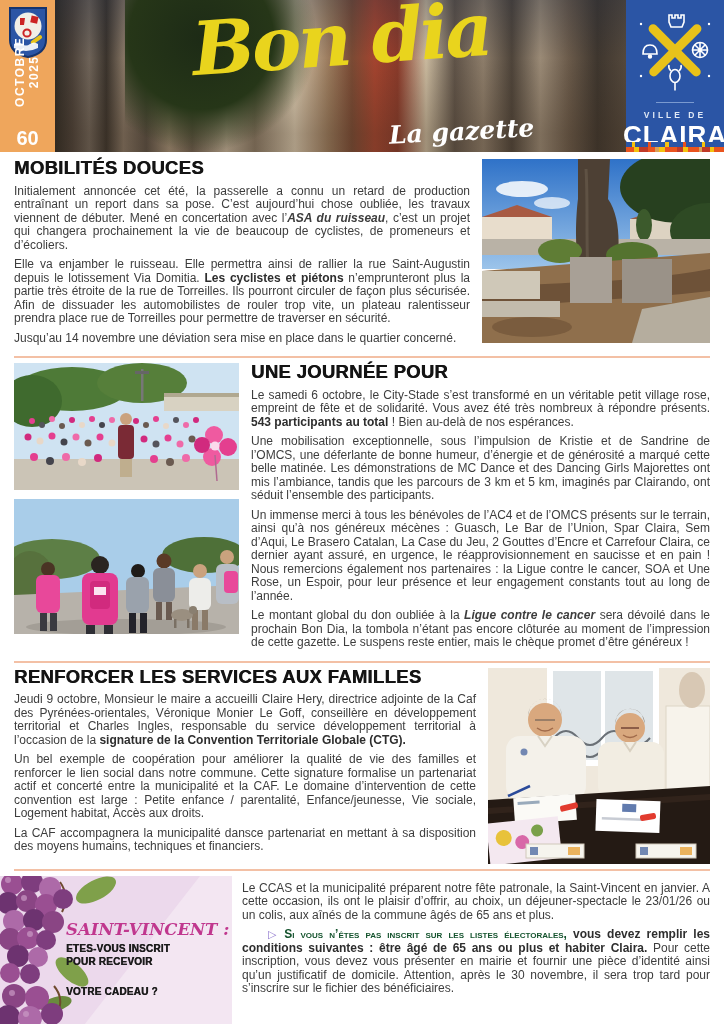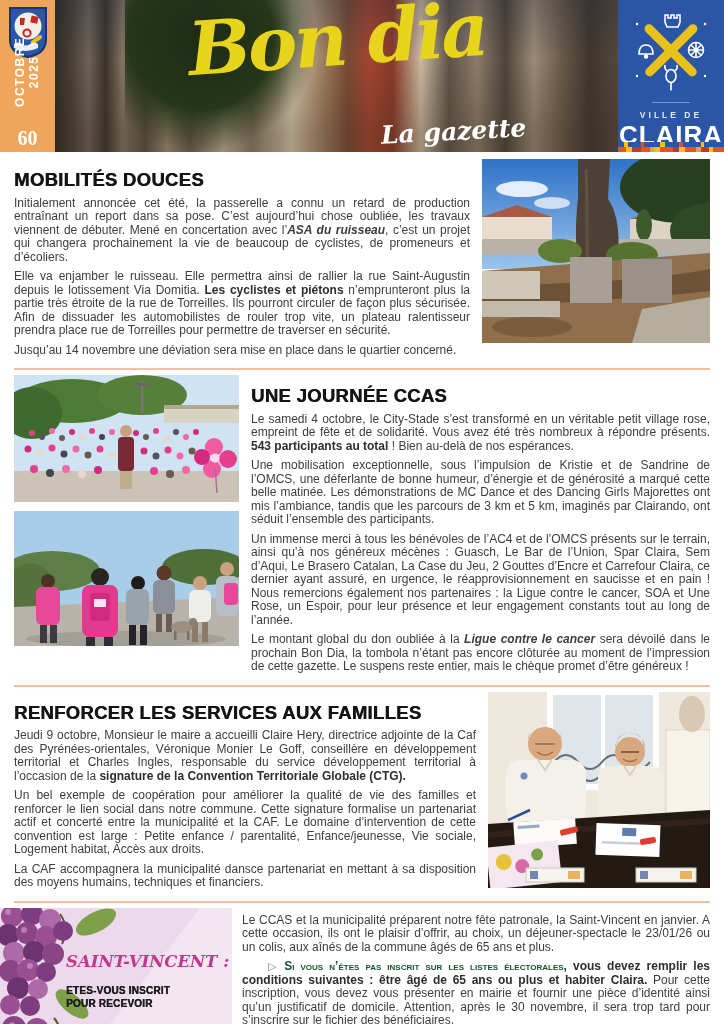--- a/index.html
+++ b/index.html
@@ -4,64 +4,64 @@
 <style>
   html,body{margin:0;padding:0;background:#888;}
   .page{width:724px;height:1024px;background:#fff;position:relative;overflow:hidden;
         font-family:"Liberation Sans",sans-serif;color:#3c3c3c;display:flex;flex-direction:column;margin:0 auto;}
   
   .masthead{height:152px;display:flex;flex:0 0 auto;}
   .strip{width:55px;background:#efa65c;position:relative;flex:0 0 auto;}
   .strip .shield{display:block;margin:6px auto 0;}
   .vtext{position:absolute;top:58px;left:-28px;width:112px;transform:rotate(-90deg);
          text-align:center;color:#fff;font-weight:800;font-size:12px;line-height:1.15;letter-spacing:1.5px;}
-  .issue{position:absolute;bottom:2px;left:0;right:0;text-align:center;color:#fff;font-weight:800;font-size:20px;font-family:Liberation Serif, serif;}
+  .issue{position:absolute;bottom:2px;left:0;right:0;text-align:center;color:#fff;font-weight:800;font-size:20px;}
   .hero{flex:1;position:relative;overflow:hidden;
     background:
       linear-gradient(180deg,rgba(35,45,65,.30),rgba(0,0,0,0) 38%,rgba(55,40,25,.28) 88%),
       linear-gradient(90deg,#2e2a24 0,#4a4038 3%,#6e6358 6%,#3a332c 9%,#847463 12%,#5a4f44 16%,#a39078 20%,#6e5f50 24%,#c4b49c 30%,#8a7a66 35%,#d8c8ae 42%,#9a7a5c 48%,#7a4a34 52%,#a4442f 56%,#8a3a2a 60%,#caba9f 65%,#5f5348 70%,#8d7d6a 75%,#4e443a 80%,#9a8a76 85%,#6a5a4a 90%,#3e362e 95%,#54483c 100%);}
   .palm{position:absolute;left:70px;top:-10px;width:190px;height:160px;
         background:radial-gradient(ellipse at 40% 30%,#1d2b16 0%,#263618 45%,rgba(30,45,20,0) 72%);}
   .hero-title{position:absolute;left:50%;top:2px;transform:translateX(-50%) rotate(-4deg);
       font-family:"DejaVu Serif",serif;font-style:italic;font-weight:bold;
       font-size:74px;line-height:1;color:#e9d41d;letter-spacing:-3px;white-space:nowrap;}
   .hero-sub{position:absolute;right:92px;bottom:6px;transform:rotate(-3deg);
       font-family:"DejaVu Serif",serif;font-style:italic;font-weight:bold;
       font-size:25px;color:#fff;letter-spacing:0;}
-  .brand{width:106px;background:#2b55a5;flex:0 0 auto;display:flex;flex-direction:column;align-items:center;position:relative;}
+  .brand{width:98px;background:#2b55a5;flex:0 0 auto;display:flex;flex-direction:column;align-items:center;position:relative;}
   .brand svg{margin-top:8px;}
   .brand .rule{width:38px;border-top:1px solid #7a9ad0;margin:6px 0 7px;}
   .brand-top{color:#dfe8f5;font-size:8.5px;letter-spacing:3px;font-weight:bold;}
   .brand-name{color:#fff;font-size:26px;font-weight:800;letter-spacing:1px;margin-top:0;}
   .stripes{position:absolute;bottom:0;left:0;right:0;height:10px;}
   .stripe{height:5px;}
   .stripe-blue{background:linear-gradient(90deg,#2b55a5 0 6%,#f4c20e 6% 9%,#2b55a5 9% 22%,#e94f1e 22% 25%,#2b55a5 25% 40%,#f4c20e 40% 44%,#2b55a5 44% 58%,#e94f1e 58% 61%,#2b55a5 61% 78%,#f4c20e 78% 81%,#2b55a5 81% 100%);}
   .stripe-warm{background:linear-gradient(90deg,#e9541e 0 8%,#f4c20e 8% 13%,#c03a28 13% 22%,#e9541e 22% 30%,#d8a05a 30% 34%,#f4c20e 34% 40%,#e9541e 40% 52%,#c03a28 52% 58%,#f4c20e 58% 63%,#e9541e 63% 74%,#d8a05a 74% 78%,#c03a28 78% 86%,#f4c20e 86% 90%,#e9541e 90% 100%);}
   
   main{flex:1;display:flex;flex-direction:column;padding-top:7px;}
   .sec{display:flex;gap:12px;padding:0 14px;}
   .sec .txt{flex:1;min-width:0;}
-  h2{margin:12px 0 7px;font-size:18.5px;line-height:1;color:#141414;
+  h2{margin:0 0 7px;font-size:18.5px;line-height:1;color:#141414;
      font-weight:800;letter-spacing:.3px;text-shadow:.5px 0 0 #141414;}
   p.body{margin:0 0 6px;font-size:12px;line-height:13.5px;text-align:justify;color:#3d3d3d;}
   p.body.indent{text-indent:26px;}
   .r-b{font-weight:bold;color:#2e2e2e;}
   .r-i{font-style:italic;font-weight:bold;}
   .r-sc{font-weight:bold;font-variant:small-caps;color:#14532d;}
   .r-bullet{color:#8b72cc;font-family:"DejaVu Sans",sans-serif;padding-right:5px;font-size:11px;}
   .sep{border:none;border-top:2px solid #f3c0a5;margin:5px 14px;flex:0 0 auto;}
   figure{margin:0;flex:0 0 auto;line-height:0;}
   .photos{display:flex;flex-direction:column;gap:9px;flex:0 0 auto;}
   
   .sec4{margin-top:auto;display:flex;gap:10px;padding:0 14px 0 0;align-items:stretch;min-height:180px;}
   .promo{width:232px;flex:0 0 auto;position:relative;overflow:hidden;}
   .promo svg{position:absolute;inset:0;}
   .promo-text{position:absolute;left:66px;top:46px;line-height:1;}
   .promo-script{font-family:"DejaVu Serif",serif;font-style:italic;font-weight:bold;
-      font-size:16.5px;color:#c0378e;margin-bottom:16px;white-space:nowrap;}
+      font-size:16.5px;color:#c0378e;margin-bottom:6px;white-space:nowrap;}
   .promo-line{font-size:10px;font-weight:800;color:#1c1c1c;letter-spacing:.2px;
       margin-bottom:3px;text-shadow:.4px 0 0 #1c1c1c;white-space:nowrap;}
   .promo-line.gap{margin-top:20px;}
   .sec4 .txt{padding-top:6px;}
 </style>
 </head>
 <body>
 
 <div class="page">
 
@@ -276,22 +276,22 @@
               <rect x="210" y="72" width="14" height="22" rx="4" fill="#e8489a"></rect>
               <ellipse cx="168" cy="116" rx="11" ry="6" fill="#9a8f80"></ellipse>
               <circle cx="179" cy="111" r="4" fill="#8a7f70"></circle>
               <rect x="160" y="120" width="2.5" height="9" fill="#7a7064"></rect>
                 <rect x="173" y="120" width="2.5" height="9" fill="#7a7064"></rect>
             </g>
           </svg>
         </figure>
       </div>
       <div class="txt">
-        <h2>UNE JOURNÉE CCAS</h2>
-        <p class="body"><span class="r-n">Le samedi 4 octobre, le City-Stade s’est transformé en un véritable petit village rose, empreint de fête et de solidarité. Vous avez été très nombreux à répondre présents. </span><span class="r-b">543 participants au total</span><span class="r-n"> ! Bien au-delà de nos espérances.</span></p>
+        <h2>UNE JOURNÉE POUR</h2>
+        <p class="body"><span class="r-n">Le samedi 6 octobre, le City-Stade s’est transformé en un véritable petit village rose, empreint de fête et de solidarité. Vous avez été très nombreux à répondre présents. </span><span class="r-b">543 participants au total</span><span class="r-n"> ! Bien au-delà de nos espérances.</span></p>
         <p class="body"><span class="r-n">Une mobilisation exceptionnelle, sous l’impulsion de Kristie et de Sandrine de l’OMCS, une déferlante de bonne humeur, d’énergie et de générosité a marqué cette belle matinée. Les démonstrations de MC Dance et des Dancing Girls Majorettes ont mis l’ambiance, tandis que les parcours de 3 km et 5 km, imaginés par Clairando, ont séduit l’ensemble des participants.</span></p>
         <p class="body"><span class="r-n">Un immense merci à tous les bénévoles de l’AC4 et de l’OMCS présents sur le terrain, ainsi qu’à nos généreux mécènes : Guasch, Le Bar de l’Union, Spar Claira, Sem d’Aqui, Le Brasero Catalan, La Case du Jeu, 2 Gouttes d’Encre et Carrefour Claira, ce dernier ayant assuré, en urgence, le réapprovisionnement en saucisse et en pain ! Nous remercions également nos partenaires : la Ligue contre le cancer, SOA et Une Rose, un Espoir, pour leur présence et leur engagement constants tout au long de l’année.</span></p>
         <p class="body"><span class="r-n">Le montant global du don oubliée à la </span><span class="r-i">Ligue contre le cancer</span><span class="r-n"> sera dévoilé dans le prochain Bon Dia, la tombola n’étant pas encore clôturée au moment de l’impression de cette gazette. Le suspens reste entier, mais le chèque promet d’être généreux !</span></p>
       </div>
     </section>
 
     <hr class="sep">
 
     <section class="sec">
       <div class="txt">

